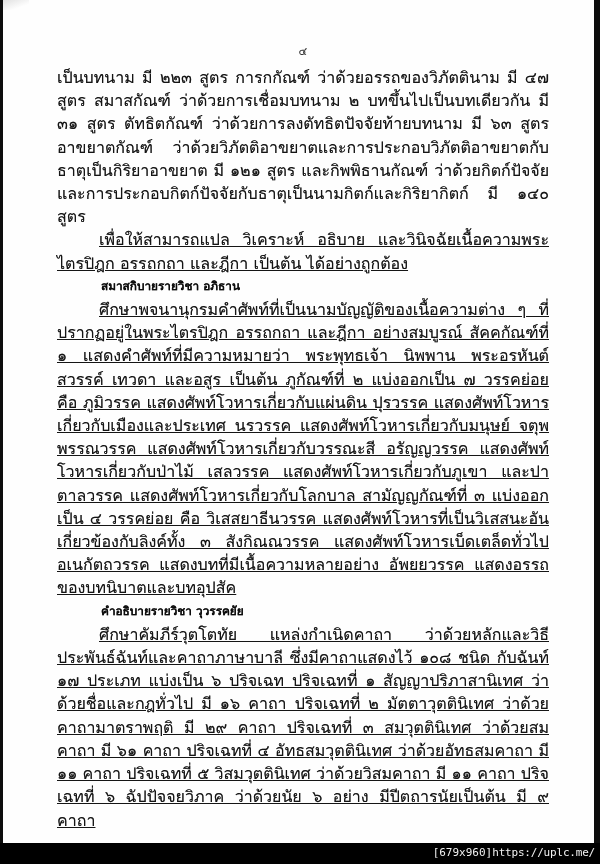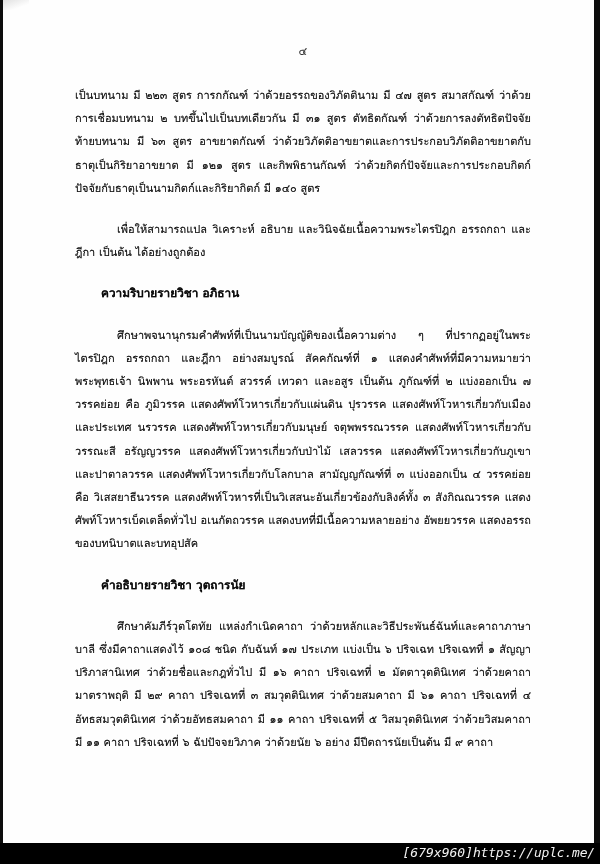--- a/index.html
+++ b/index.html
@@ -76,33 +76,34 @@
   }
 
   #text-flow {
     position: absolute;
     top: 66px;
     left: 0;
     width: 492px;
   }
 
   p.para {
-    margin: 18px;
+    margin: 0;
     color: #151515;
-    font-size: 11px;
+    font-size: 16px;
     line-height: 23.2px;
     text-align: justify;
     text-align-last: left;
     word-spacing: 0.2px;
     
     text-shadow: 0 0 0.4px rgba(0,0,0,.45);
   }
 
   p.para.indent {
     text-indent: 42px;
+    text-decoration: underline;
   }
 
   h2.heading {
     margin: 0;
     padding-left: 44px;
     color: #0c0c0c;
     font-size: 11.8px;
     line-height: 23.2px;
     font-weight: bold;
     text-shadow: 0 0 0.5px rgba(0,0,0,.7);
@@ -120,25 +121,24 @@
     height: 21px;
     background: #000;
   }
 
   #watermark {
     position: absolute;
     right: 5px;
     top: 2px;
     color: #f2f2f2;
     font-family: "DejaVu Sans Mono", "Liberation Mono", monospace;
-    font-size: 13px;
+    font-size: 11px;
     line-height: 16px;
     letter-spacing: -0.2px;
     white-space: nowrap;
-    font-style: italic;
   }
   #watermark .dims { letter-spacing: 0px; }
 </style>
 </head>
 <body>
 
 <div id="viewer">
 
   <div id="page-frame"></div>
 
@@ -149,26 +149,26 @@
     <div id="page-body">
 
       <div id="folio">๔</div>
 
       <div id="text-flow">
 
         <p class="para">เป็นบทนาม มี ๒๒๓ สูตร การกกัณฑ์ ว่าด้วยอรรถของวิภัตตินาม มี ๔๗ สูตร สมาสกัณฑ์ ว่าด้วยการเชื่อมบทนาม ๒ บทขึ้นไปเป็นบทเดียวกัน มี ๓๑ สูตร ตัทธิตกัณฑ์ ว่าด้วยการลงตัทธิตปัจจัยท้ายบทนาม มี ๖๓ สูตร อาขยาตกัณฑ์ ว่าด้วยวิภัตติอาขยาตและการประกอบวิภัตติอาขยาตกับธาตุเป็นกิริยาอาขยาต มี ๑๒๑ สูตร และกิพพิธานกัณฑ์ ว่าด้วยกิตก์ปัจจัยและการประกอบกิตก์ปัจจัยกับธาตุเป็นนามกิตก์และกิริยากิตก์ มี ๑๔๐ สูตร</p>
 
         <p class="para indent gap-before">เพื่อให้สามารถแปล วิเคราะห์ อธิบาย และวินิจฉัยเนื้อความพระไตรปิฎก อรรถกถา และฎีกา เป็นต้น ได้อย่างถูกต้อง</p>
 
-        <h2 class="heading gap-small">ความริบายรายวิชา อภิธาน</h2>
+        <h2 class="heading gap-small">สมาสกิบายรายวิชา อภิธาน</h2>
 
         <p class="para indent gap-small">ศึกษาพจนานุกรมคำศัพท์ที่เป็นนามบัญญัติของเนื้อความต่าง ๆ ที่ปรากฏอยู่ในพระไตรปิฎก อรรถกถา และฎีกา อย่างสมบูรณ์ สัคคกัณฑ์ที่ ๑ แสดงคำศัพท์ที่มีความหมายว่า พระพุทธเจ้า นิพพาน พระอรหันต์ สวรรค์ เทวดา และอสูร เป็นต้น ภูกัณฑ์ที่ ๒ แบ่งออกเป็น ๗ วรรคย่อย คือ ภูมิวรรค แสดงศัพท์โวหารเกี่ยวกับแผ่นดิน ปุรวรรค แสดงศัพท์โวหารเกี่ยวกับเมืองและประเทศ นรวรรค แสดงศัพท์โวหารเกี่ยวกับมนุษย์ จตุพพรรณวรรค แสดงศัพท์โวหารเกี่ยวกับวรรณะสี อรัญญวรรค แสดงศัพท์โวหารเกี่ยวกับป่าไม้ เสลวรรค แสดงศัพท์โวหารเกี่ยวกับภูเขา และปาตาลวรรค แสดงศัพท์โวหารเกี่ยวกับโลกบาล สามัญญกัณฑ์ที่ ๓ แบ่งออกเป็น ๔ วรรคย่อย คือ วิเสสยาธีนวรรค แสดงศัพท์โวหารที่เป็นวิเสสนะอันเกี่ยวข้องกับลิงค์ทั้ง ๓ สังกิณณวรรค แสดงศัพท์โวหารเบ็ดเตล็ดทั่วไป อเนกัตถวรรค แสดงบทที่มีเนื้อความหลายอย่าง อัพยยวรรค แสดงอรรถของบทนิบาตและบทอุปสัค</p>
 
 
-        <h2 class="heading gap-small">คำอธิบายรายวิชา วุตถารนัย</h2>
+        <h2 class="heading gap-small">คำอธิบายรายวิชา วุวรรคยัย</h2>
 
         <p class="para indent gap-small">ศึกษาคัมภีร์วุตโตทัย   แหล่งกำเนิดคาถา   ว่าด้วยหลักและวิธีประพันธ์ฉันท์และคาถาภาษาบาลี ซึ่งมีคาถาแสดงไว้ ๑๐๘ ชนิด กับฉันท์ ๑๗ ประเภท แบ่งเป็น ๖ ปริจเฉท ปริจเฉทที่ ๑ สัญญาปริภาสานิเทศ ว่าด้วยชื่อและกฎทั่วไป มี ๑๖ คาถา ปริจเฉทที่ ๒ มัตตาวุตตินิเทศ ว่าด้วยคาถามาตราพฤติ มี ๒๙ คาถา ปริจเฉทที่ ๓ สมวุตตินิเทศ ว่าด้วยสมคาถา มี ๖๑ คาถา ปริจเฉทที่ ๔ อัทธสมวุตตินิเทศ ว่าด้วยอัทธสมคาถา มี ๑๑ คาถา ปริจเฉทที่ ๕ วิสมวุตตินิเทศ ว่าด้วยวิสมคาถา มี ๑๑ คาถา ปริจเฉทที่ ๖ ฉัปปัจจยวิภาค ว่าด้วยนัย ๖ อย่าง มีปีตถารนัยเป็นต้น มี ๙ คาถา</p>
 
 
       </div>
     </div>
   </div>
 
   <div id="footer-bar">
     <div id="watermark">

